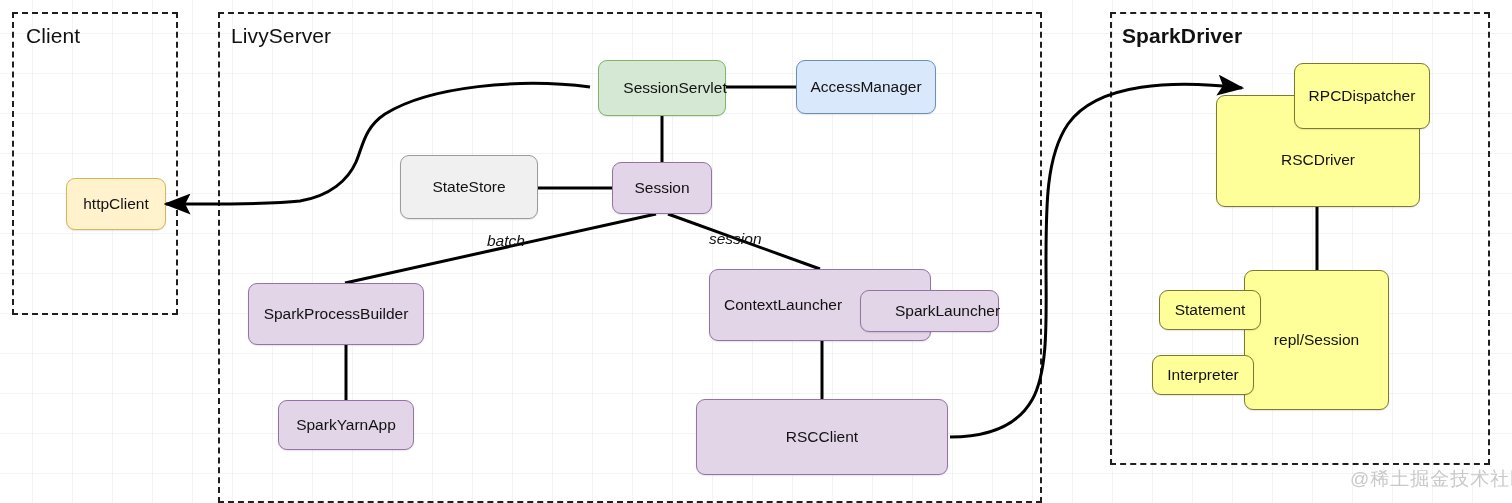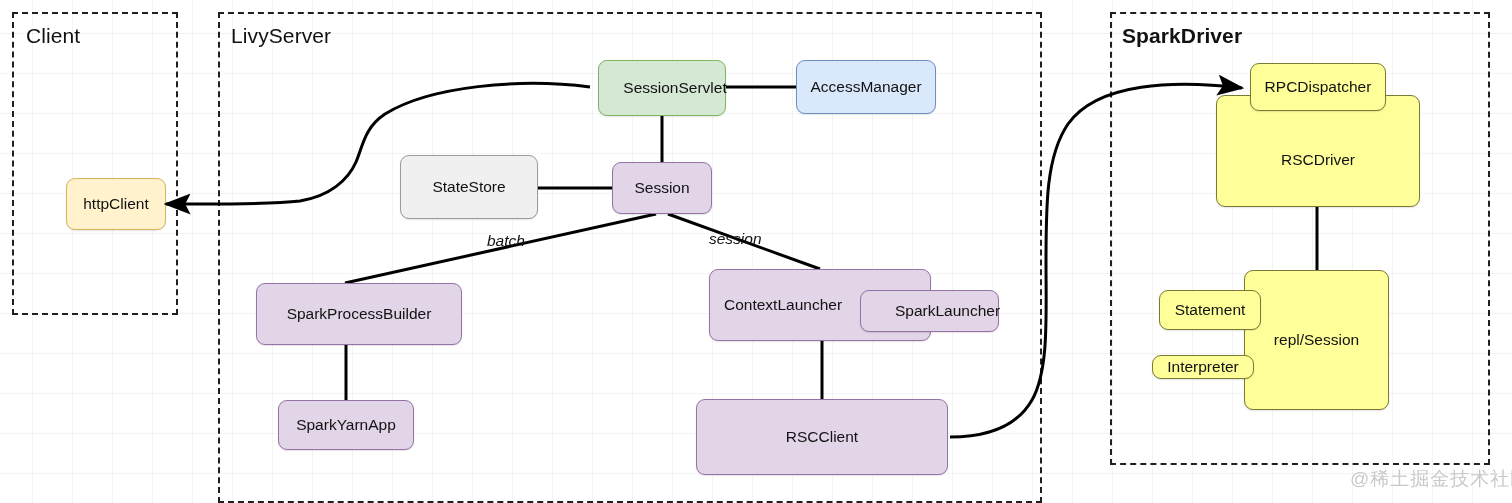--- a/index.html
+++ b/index.html
@@ -144,21 +144,21 @@
   </div>
 
   <div class="node n-gray" style="left:400px; top:155px; width:138px; height:64px; z-index:3;">
     <span>StateStore</span>
   </div>
 
   <div class="node n-purple" style="left:612px; top:162px; width:100px; height:52px; z-index:3;">
     <span>Session</span>
   </div>
 
-  <div class="node n-purple" style="left:256px; top:283px; width:206px; height:62px; z-index:3;">
+  <div class="node n-purple" style="left:248px; top:283px; width:176px; height:62px; z-index:3;">
     <span>SparkProcessBuilder</span>
   </div>
 
   <div class="node n-purple" style="left:278px; top:400px; width:136px; height:50px; z-index:3;">
     <span>SparkYarnApp</span>
   </div>
 
   <div class="node n-purple" style="left:709px; top:269px; width:222px; height:72px; justify-content:flex-start; padding-left:14px; z-index:3;align-items:center;">
     <span>ContextLauncher</span>
   </div>
@@ -166,31 +166,31 @@
     <span>SparkLauncher</span>
   </div>
 
   <div class="node n-purple" style="left:696px; top:399px; width:252px; height:76px; z-index:3;">
     <span>RSCClient</span>
   </div>
 
   <div class="node n-yellow" style="left:1216px; top:95px; width:204px; height:112px; align-items:flex-end; padding-bottom:37px; z-index:3;">
     <span>RSCDriver</span>
   </div>
-  <div class="node n-yellow" style="left:1250px; top:63px; width:136px; height:48px; z-index:4;">
+  <div class="node n-yellow" style="left:1294px; top:63px; width:136px; height:66px; z-index:4;">
     <span>RPCDispatcher</span>
   </div>
 
   <div class="node n-yellow" style="left:1244px; top:270px; width:145px; height:140px; z-index:3;">
     <span>repl/Session</span>
   </div>
   <div class="node n-yellow" style="left:1152px; top:290px; width:102px; height:40px; z-index:4;margin-left:7px;">
     <span>Statement</span>
   </div>
-  <div class="node n-yellow" style="left:1152px; top:355px; width:102px; height:24px; z-index:4;">
+  <div class="node n-yellow" style="left:1152px; top:355px; width:102px; height:40px; z-index:4;">
     <span>Interpreter</span>
   </div>
 
   <div class="edge-label" style="left:487px; top:232px; z-index:6;">batch</div>
   <div class="edge-label" style="left:709px; top:230px; z-index:6;">session</div>
 
   <svg id="edges-top" viewBox="0 0 1512 503" xmlns="http://www.w3.org/2000/svg">
     <defs>
       <marker id="arrowhead2" markerWidth="9" markerHeight="7" refX="8.2" refY="3.5" orient="auto" markerUnits="strokeWidth">
         <path d="M0,0 L9,3.5 L0,7 L1.8,3.5 Z" fill="#000000"></path>

